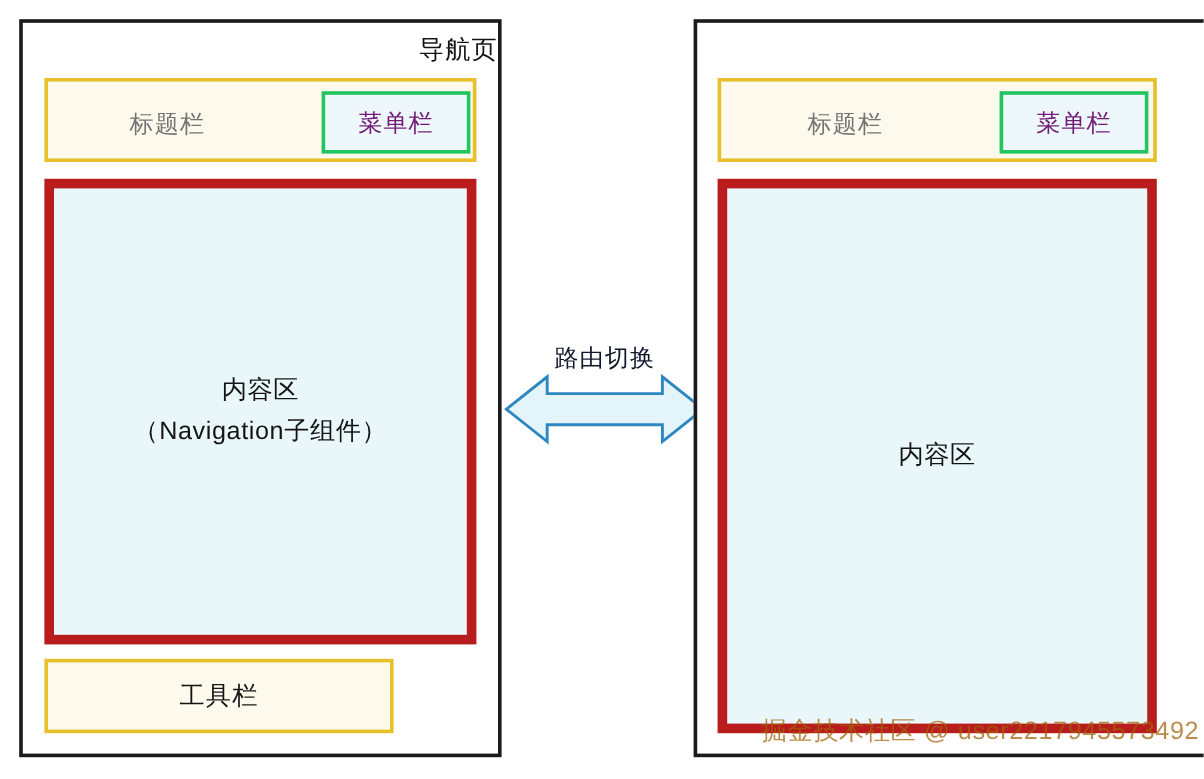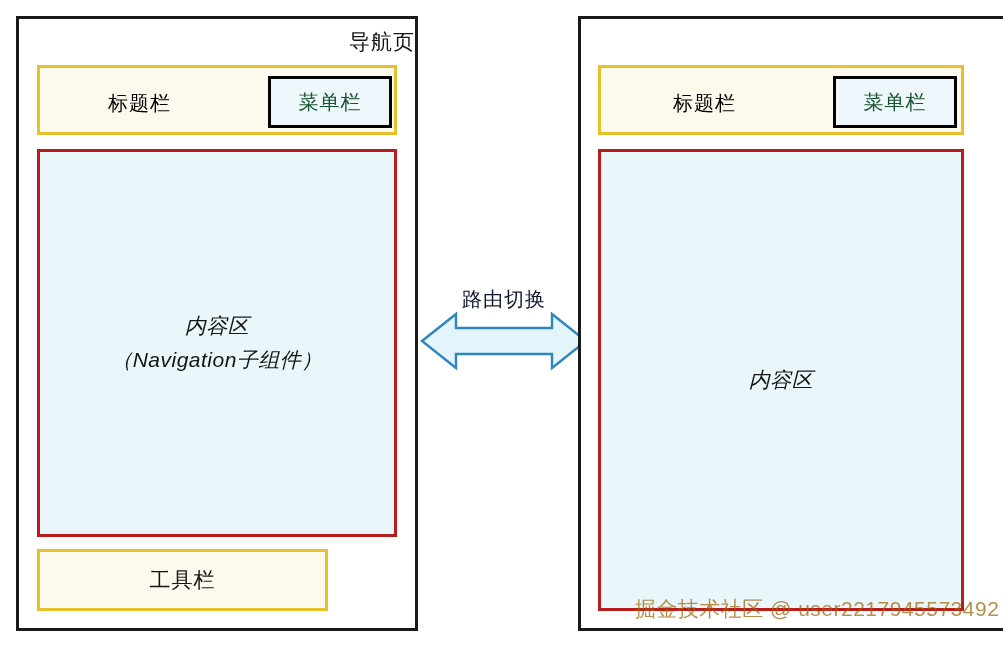--- a/index.html
+++ b/index.html
@@ -47,51 +47,50 @@
   .bar-yellow {
     position: absolute;
     box-sizing: border-box;
     border: 3px solid #e8c02a;
     background: #fdf9ec;
   }
 
   .bar-label {
     position: absolute;
     font-size: 20px;
-    color: #000000;
+    color: #737373;
     letter-spacing: 1px;
     white-space: nowrap;
   }
 
   
   .box-menu {
     position: absolute;
     box-sizing: border-box;
-    border: 3px solid #000000;
+    border: 3px solid #22c55e;
     background: #eef7fb;
     display: flex;
     align-items: center;
     justify-content: center;
     font-size: 20px;
-    color: #14532d;
+    color: #701a75;
     letter-spacing: 1px;
   }
 
   
   .box-content {
     position: absolute;
     box-sizing: border-box;
-    border: 3px solid #b91c1c;
+    border: 8px solid #b91c1c;
     background: #eaf7fa;
     display: flex;
     flex-direction: column;
     align-items: center;
     justify-content: center;
     text-align: center;
-    font-style: italic;
   }
   .box-content .line {
     font-size: 21px;
     color: #141414;
     line-height: 34px;
     letter-spacing: 0.5px;
     white-space: nowrap;
   }
 
   

